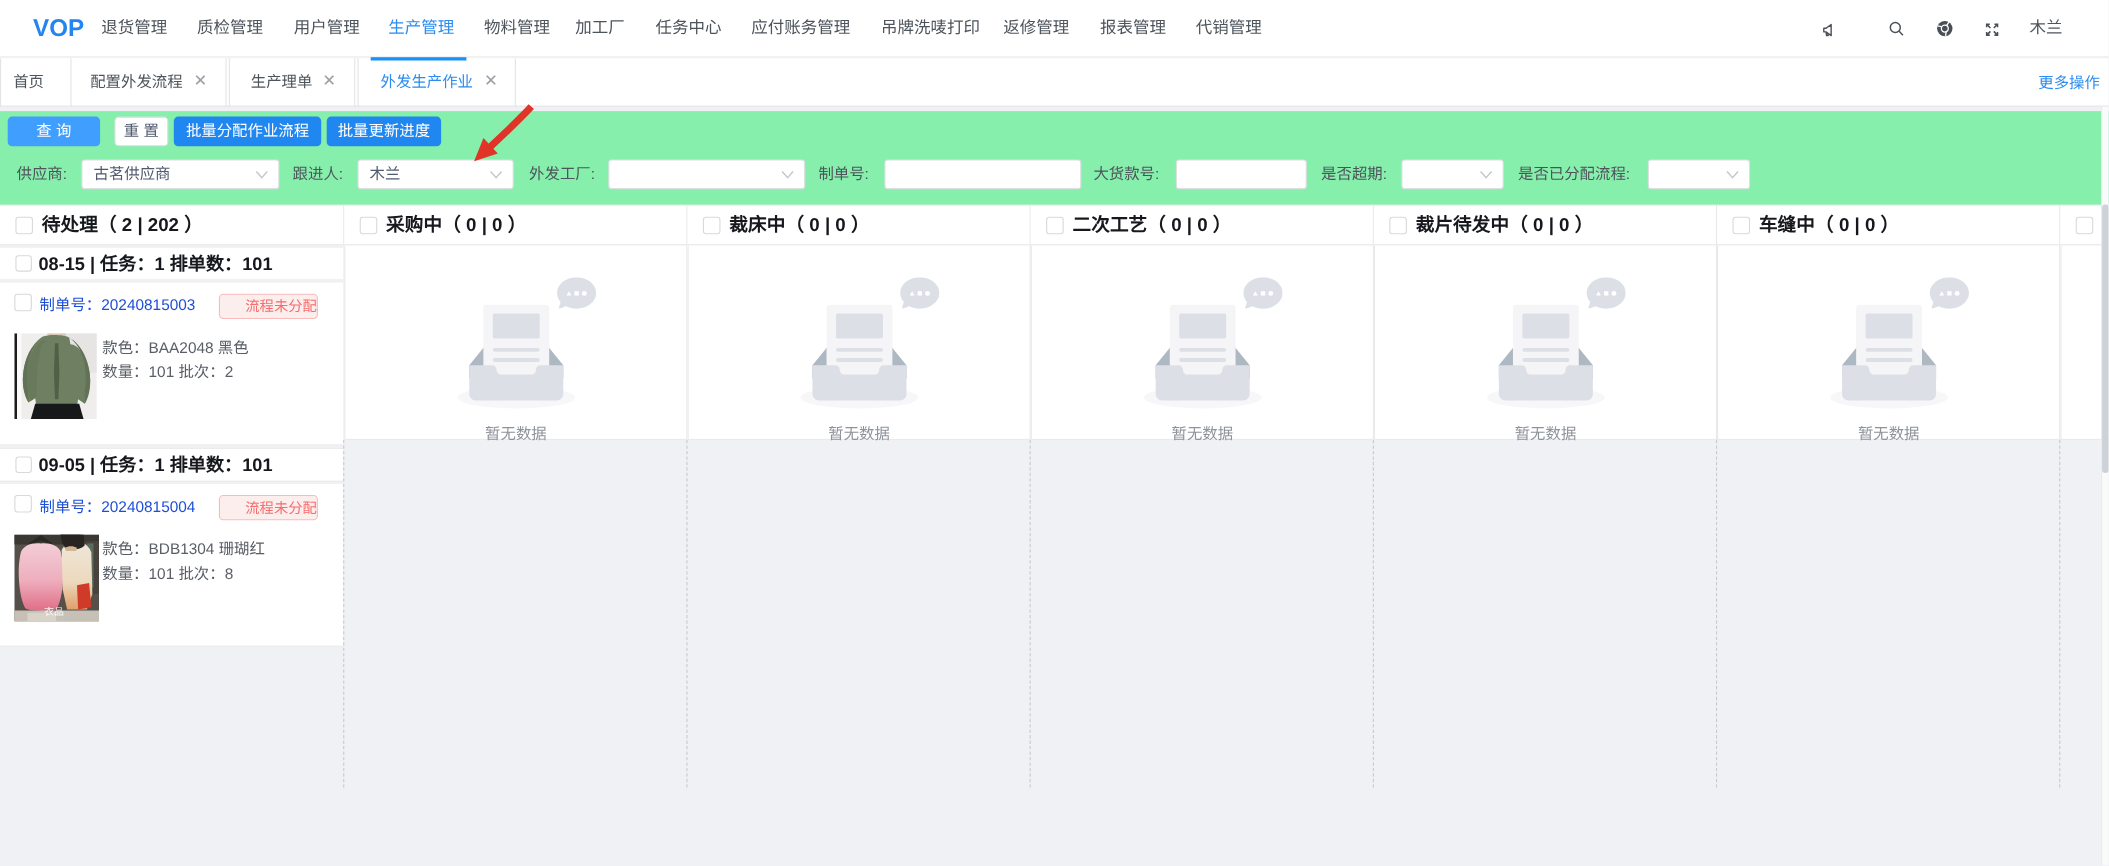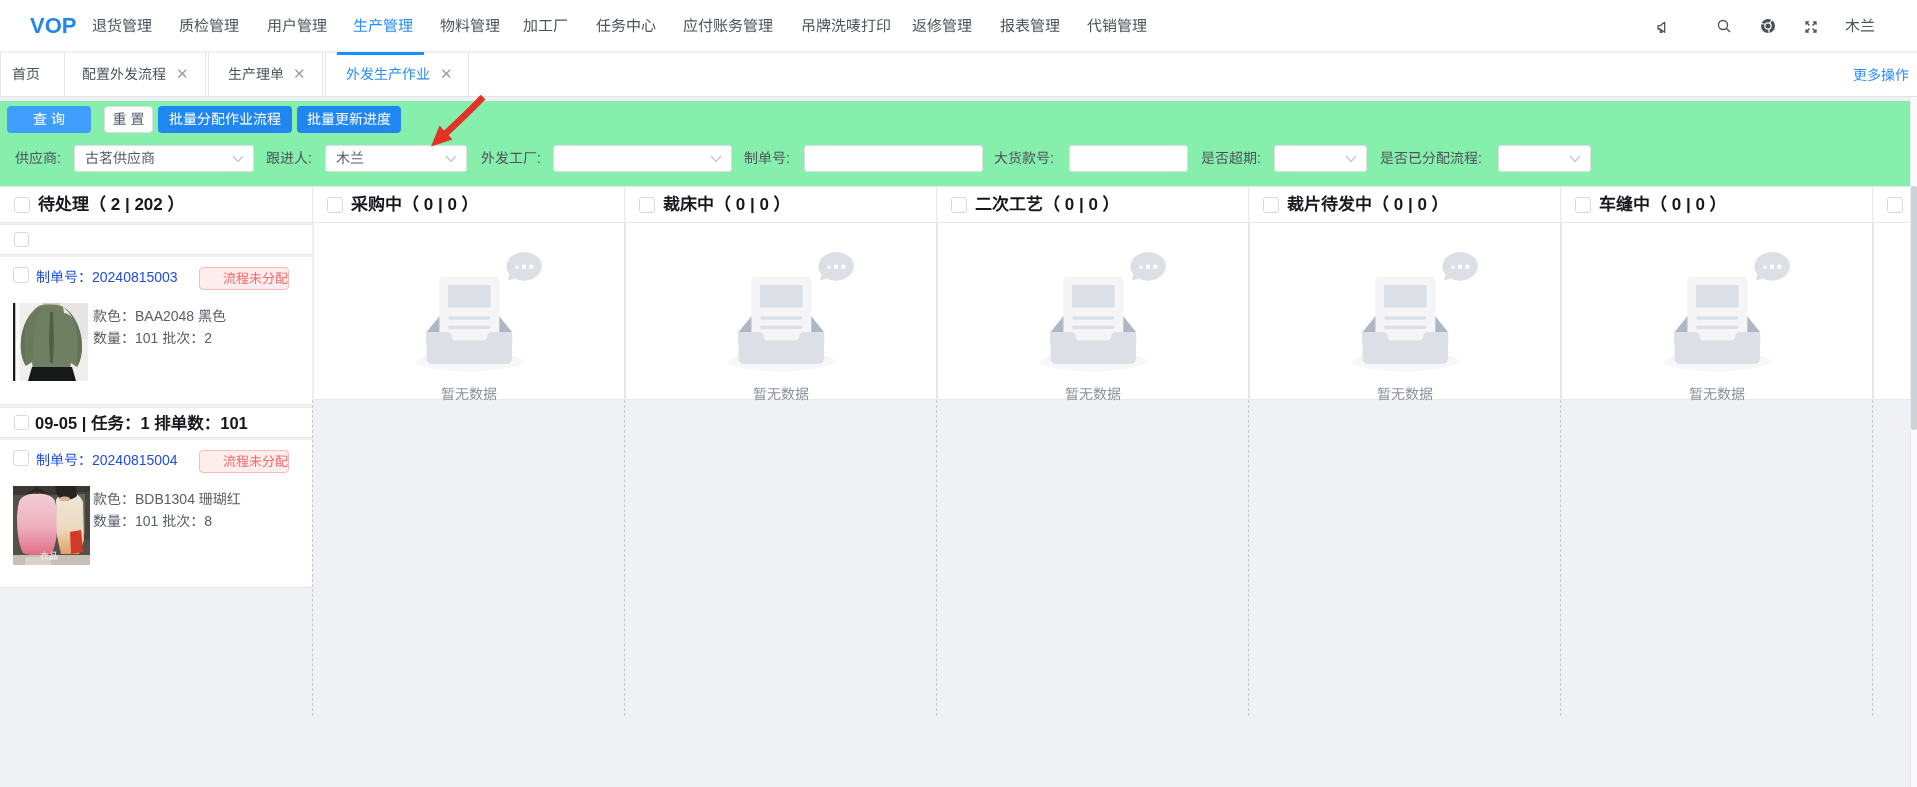--- a/index.html
+++ b/index.html
@@ -251,20 +251,21 @@
   <div class="emptybox" style="left:1561px;width:312px">
     <svg class="eimg" style="left:83px" width="145" height="120" viewBox="0 0 184 152">
       <use href="#emptyimg"></use>
     </svg>
     <div class="et">暂无数据</div>
   </div>
   <div class="emptybox" style="left:1873px;width:44px;border-right:none"></div>
 
   <div class="grouphead" style="top:224px">
     <div class="cb"></div>
+    <span class="gt">08-15 | 任务：1 排单数：101</span>
   </div>
   <div class="card" style="top:257px">
     <div class="cb"></div>
     <span class="mzh">制单号：20240815003</span>
     <div class="tag">流程未分配</div>
     <svg class="pimg" width="75" height="78" viewBox="0 0 75 78">
       <rect width="75" height="78" fill="#efeeed"></rect>
       <rect x="46" y="0" width="29" height="36" fill="#e6e5e4"></rect>
       <path d="M30 0 L47 0 L46 7 L31 7 Z" fill="#d9c7b7"></path>
       <path d="M32 5 L45 5 L46 16 L43 28 L35 28 L31 15 Z" fill="#17191b"></path>

